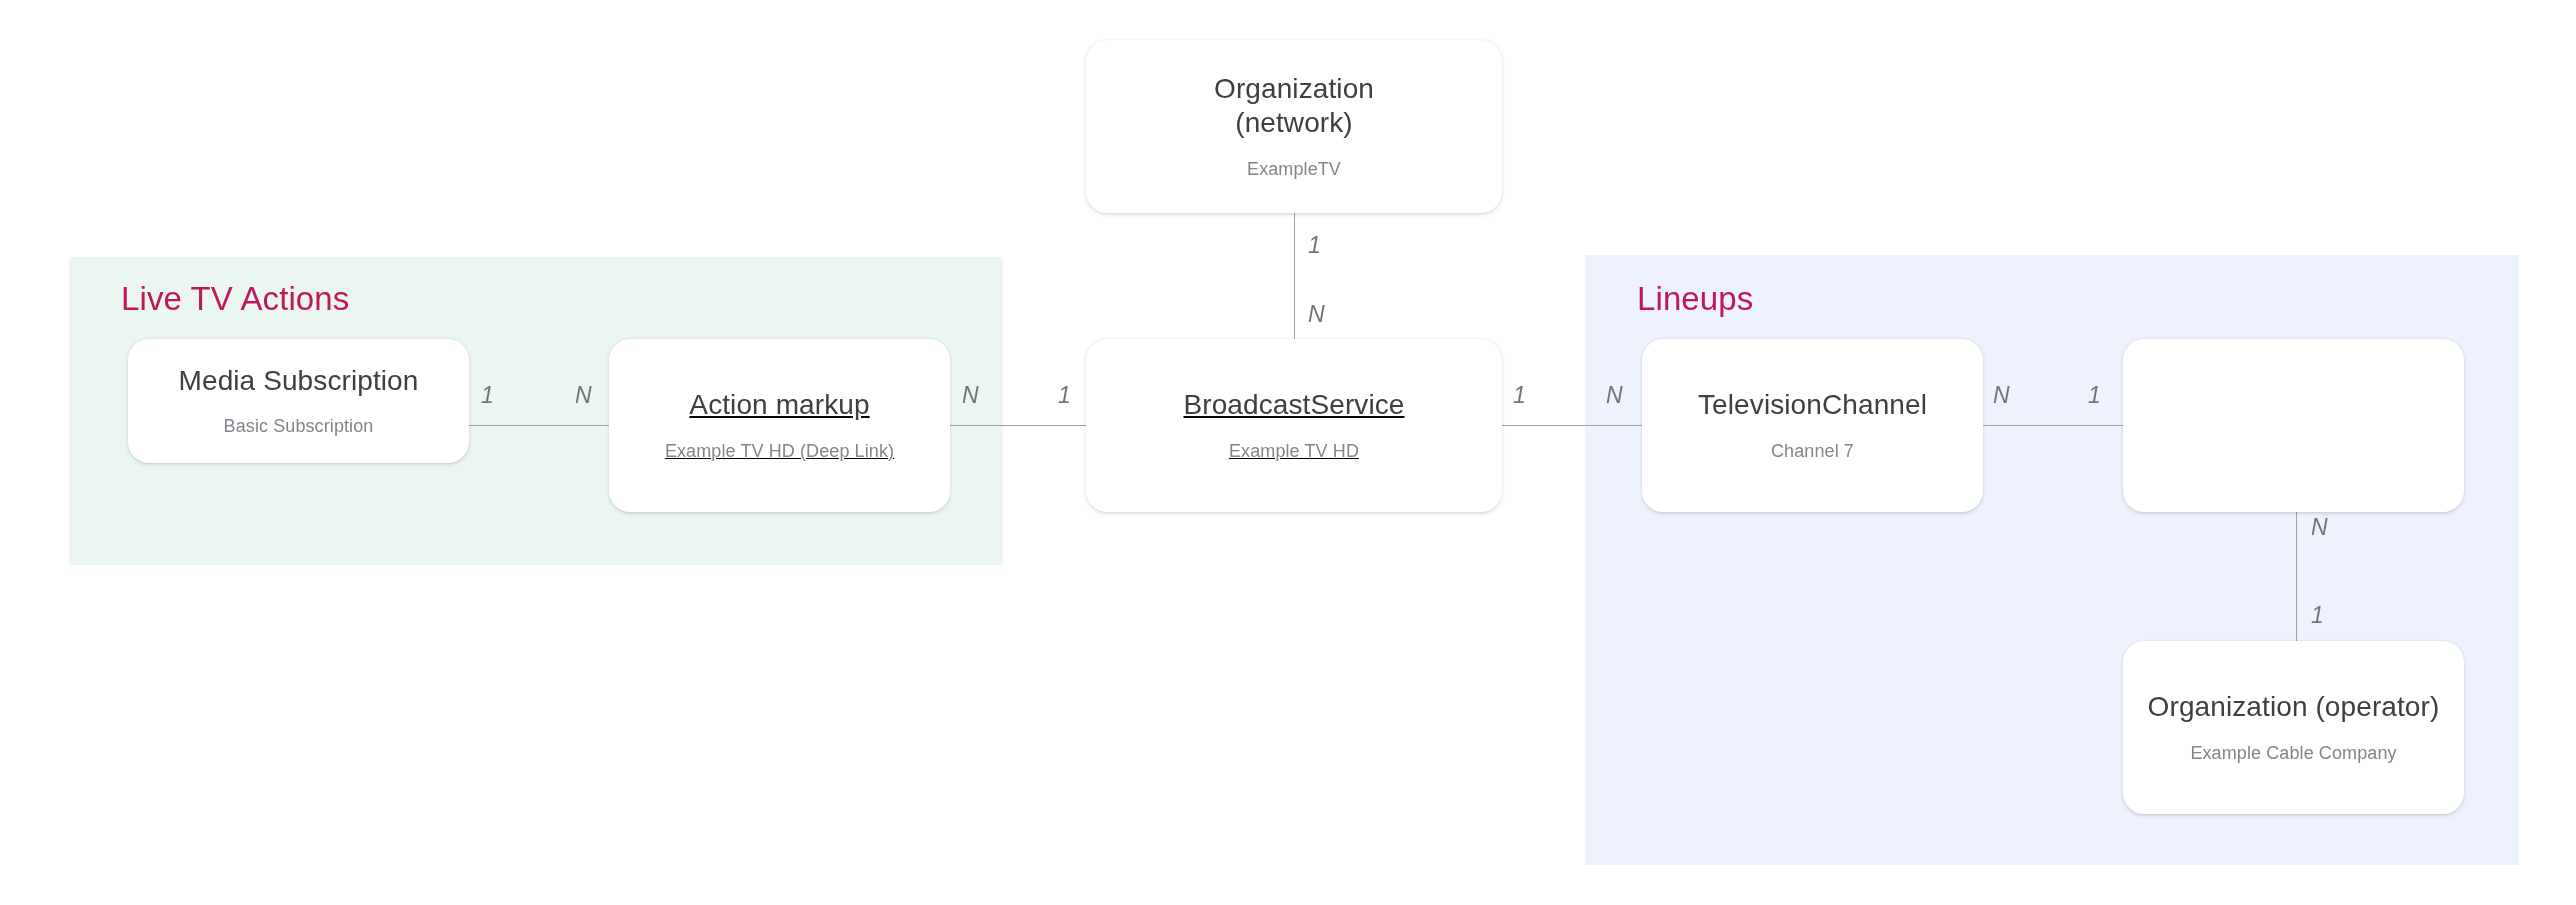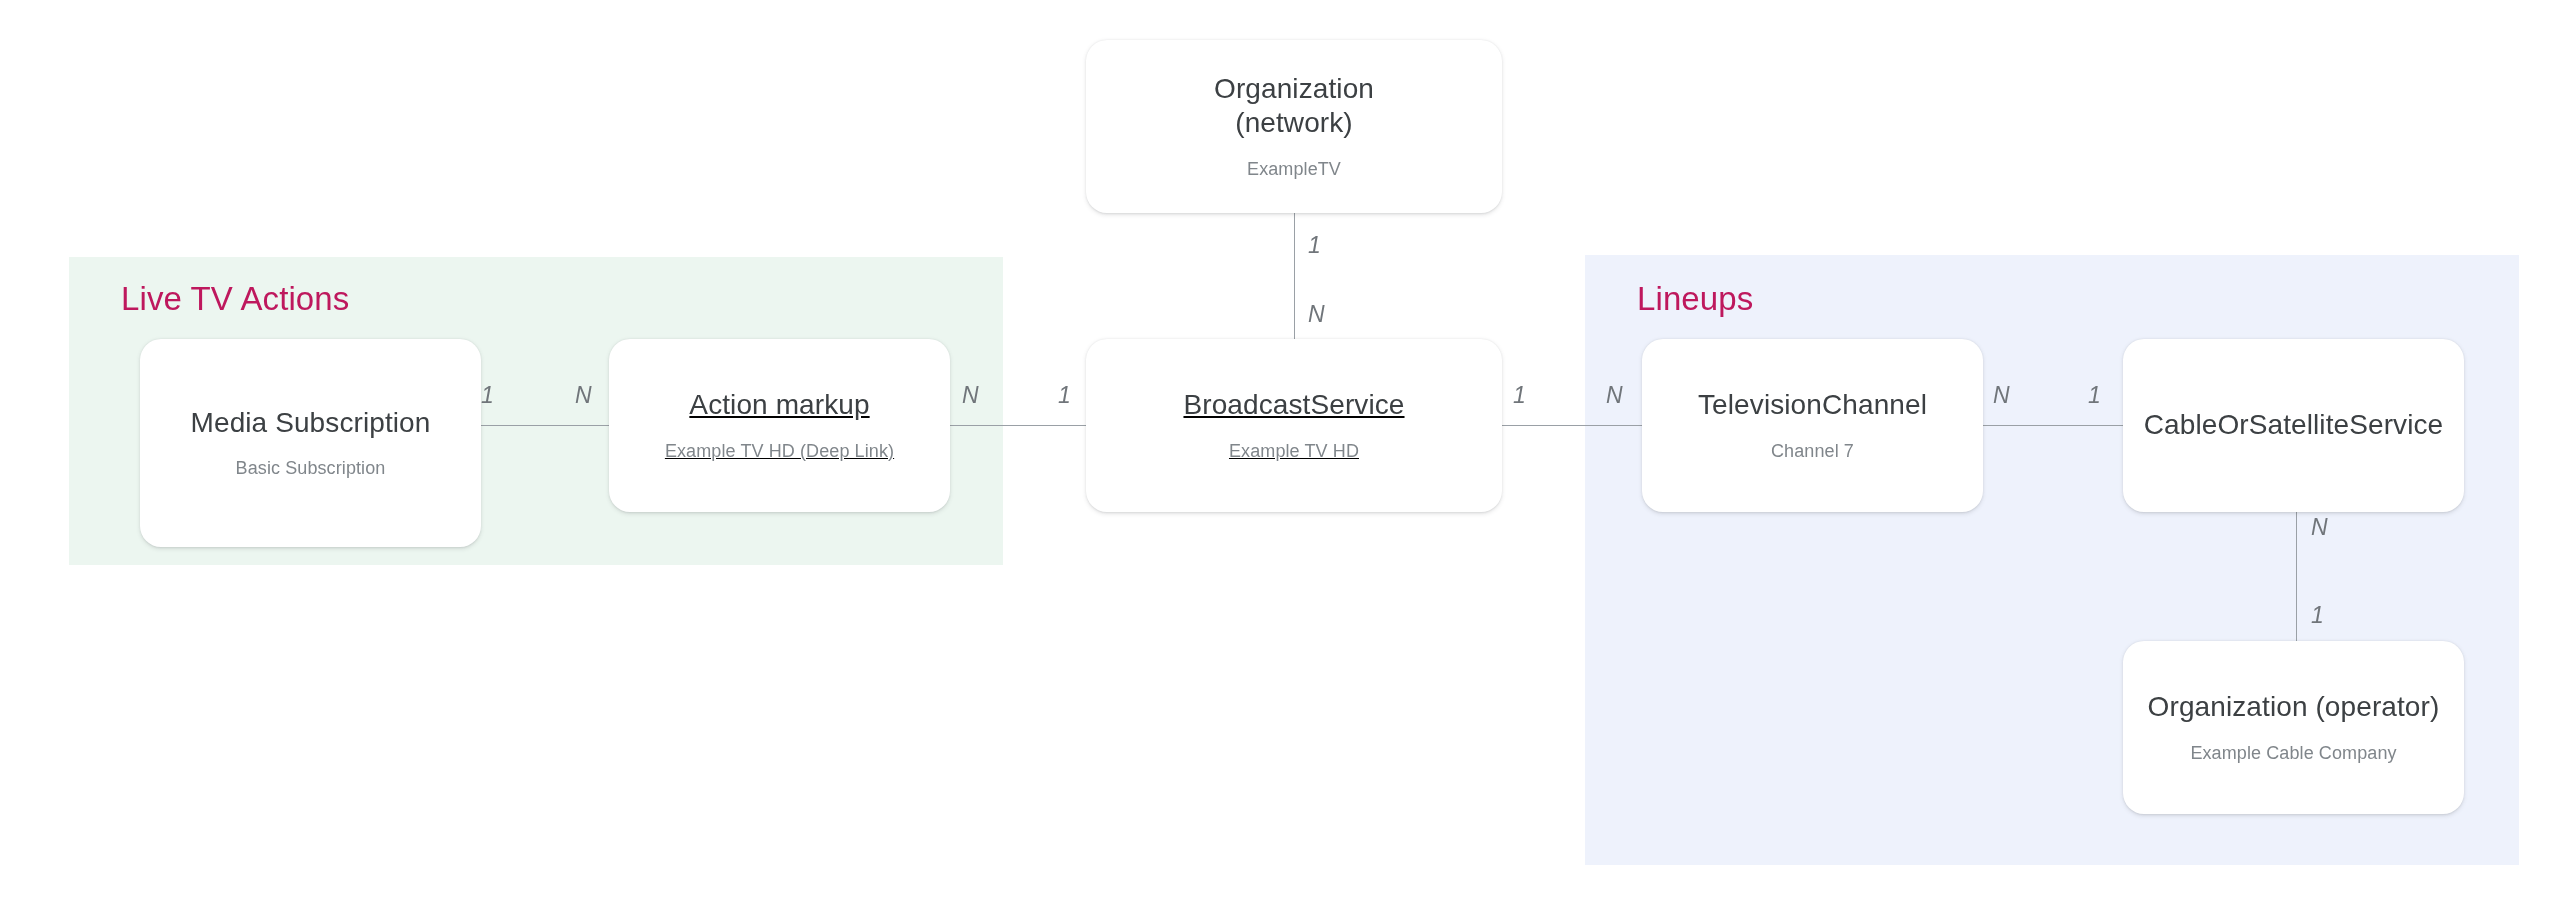--- a/index.html
+++ b/index.html
@@ -126,42 +126,41 @@
   <div class="edge-v" style="left:2296px; top:511px; height:130px;"></div>
   <div class="card-label" style="left:2311px; top:514px;">N</div>
   <div class="card-label" style="left:2311px; top:602px;">1</div>
 
   <div class="node" style="left:1086px; top:40px; width:416px; height:173px;">
     <div class="node-title">Organization
 (network)</div>
     <div class="node-sub">ExampleTV</div>
   </div>
 
-  <div class="node" style="left:140px; top:339px; width:341px; height:208px;">
+  <div class="node" style="left:128px; top:339px; width:341px; height:124px;">
     <div class="node-title">Media Subscription</div>
     <div class="node-sub">Basic Subscription</div>
   </div>
 
   <div class="node" style="left:609px; top:339px; width:341px; height:173px;text-decoration:underline;">
     <div class="node-title">Action markup</div>
     <div class="node-sub">Example TV HD (Deep Link)</div>
   </div>
 
   <div class="node" style="left:1086px; top:339px; width:416px; height:173px;text-decoration:underline;">
     <div class="node-title">BroadcastService</div>
     <div class="node-sub">Example TV HD</div>
   </div>
 
   <div class="node" style="left:1642px; top:339px; width:341px; height:173px;">
     <div class="node-title">TelevisionChannel</div>
     <div class="node-sub">Channel 7</div>
   </div>
 
   <div class="node" style="left:2123px; top:339px; width:341px; height:173px;">
-    <div class="node-title">CableOrSatelliteService</div>
   </div>
 
   <div class="node" style="left:2123px; top:641px; width:341px; height:173px;">
     <div class="node-title">Organization (operator)</div>
     <div class="node-sub">Example Cable Company</div>
   </div>
 
 </div>
 
 

